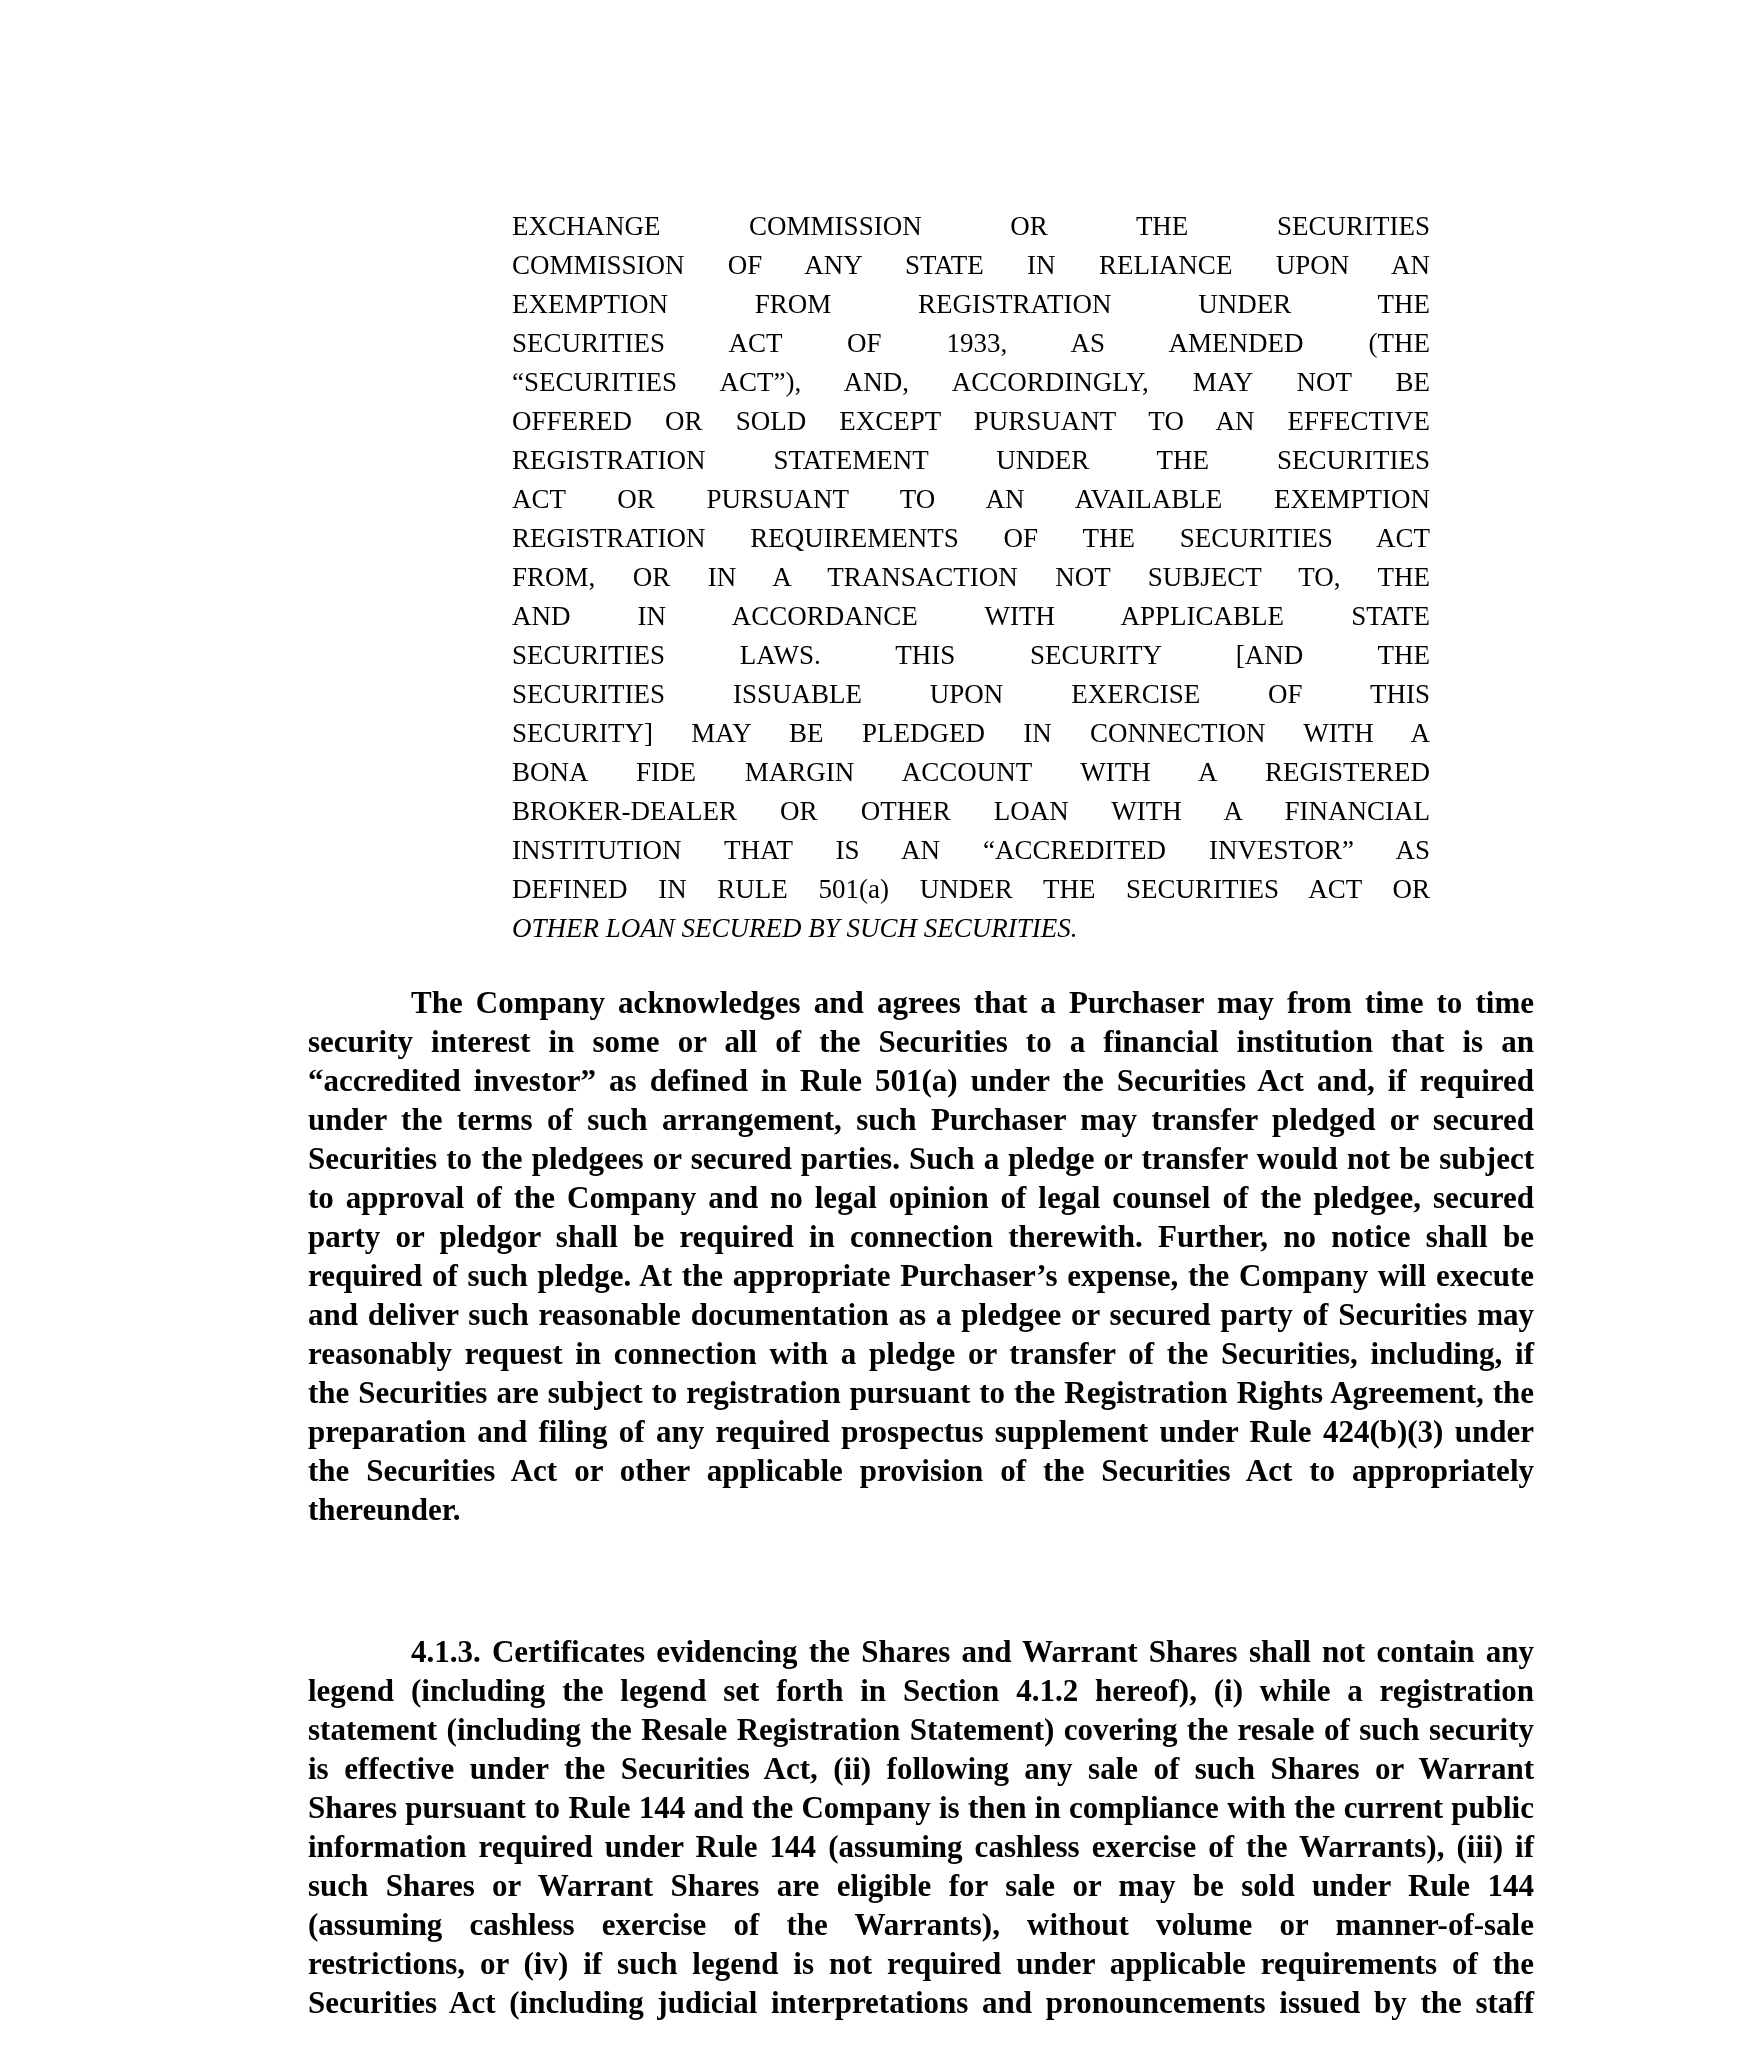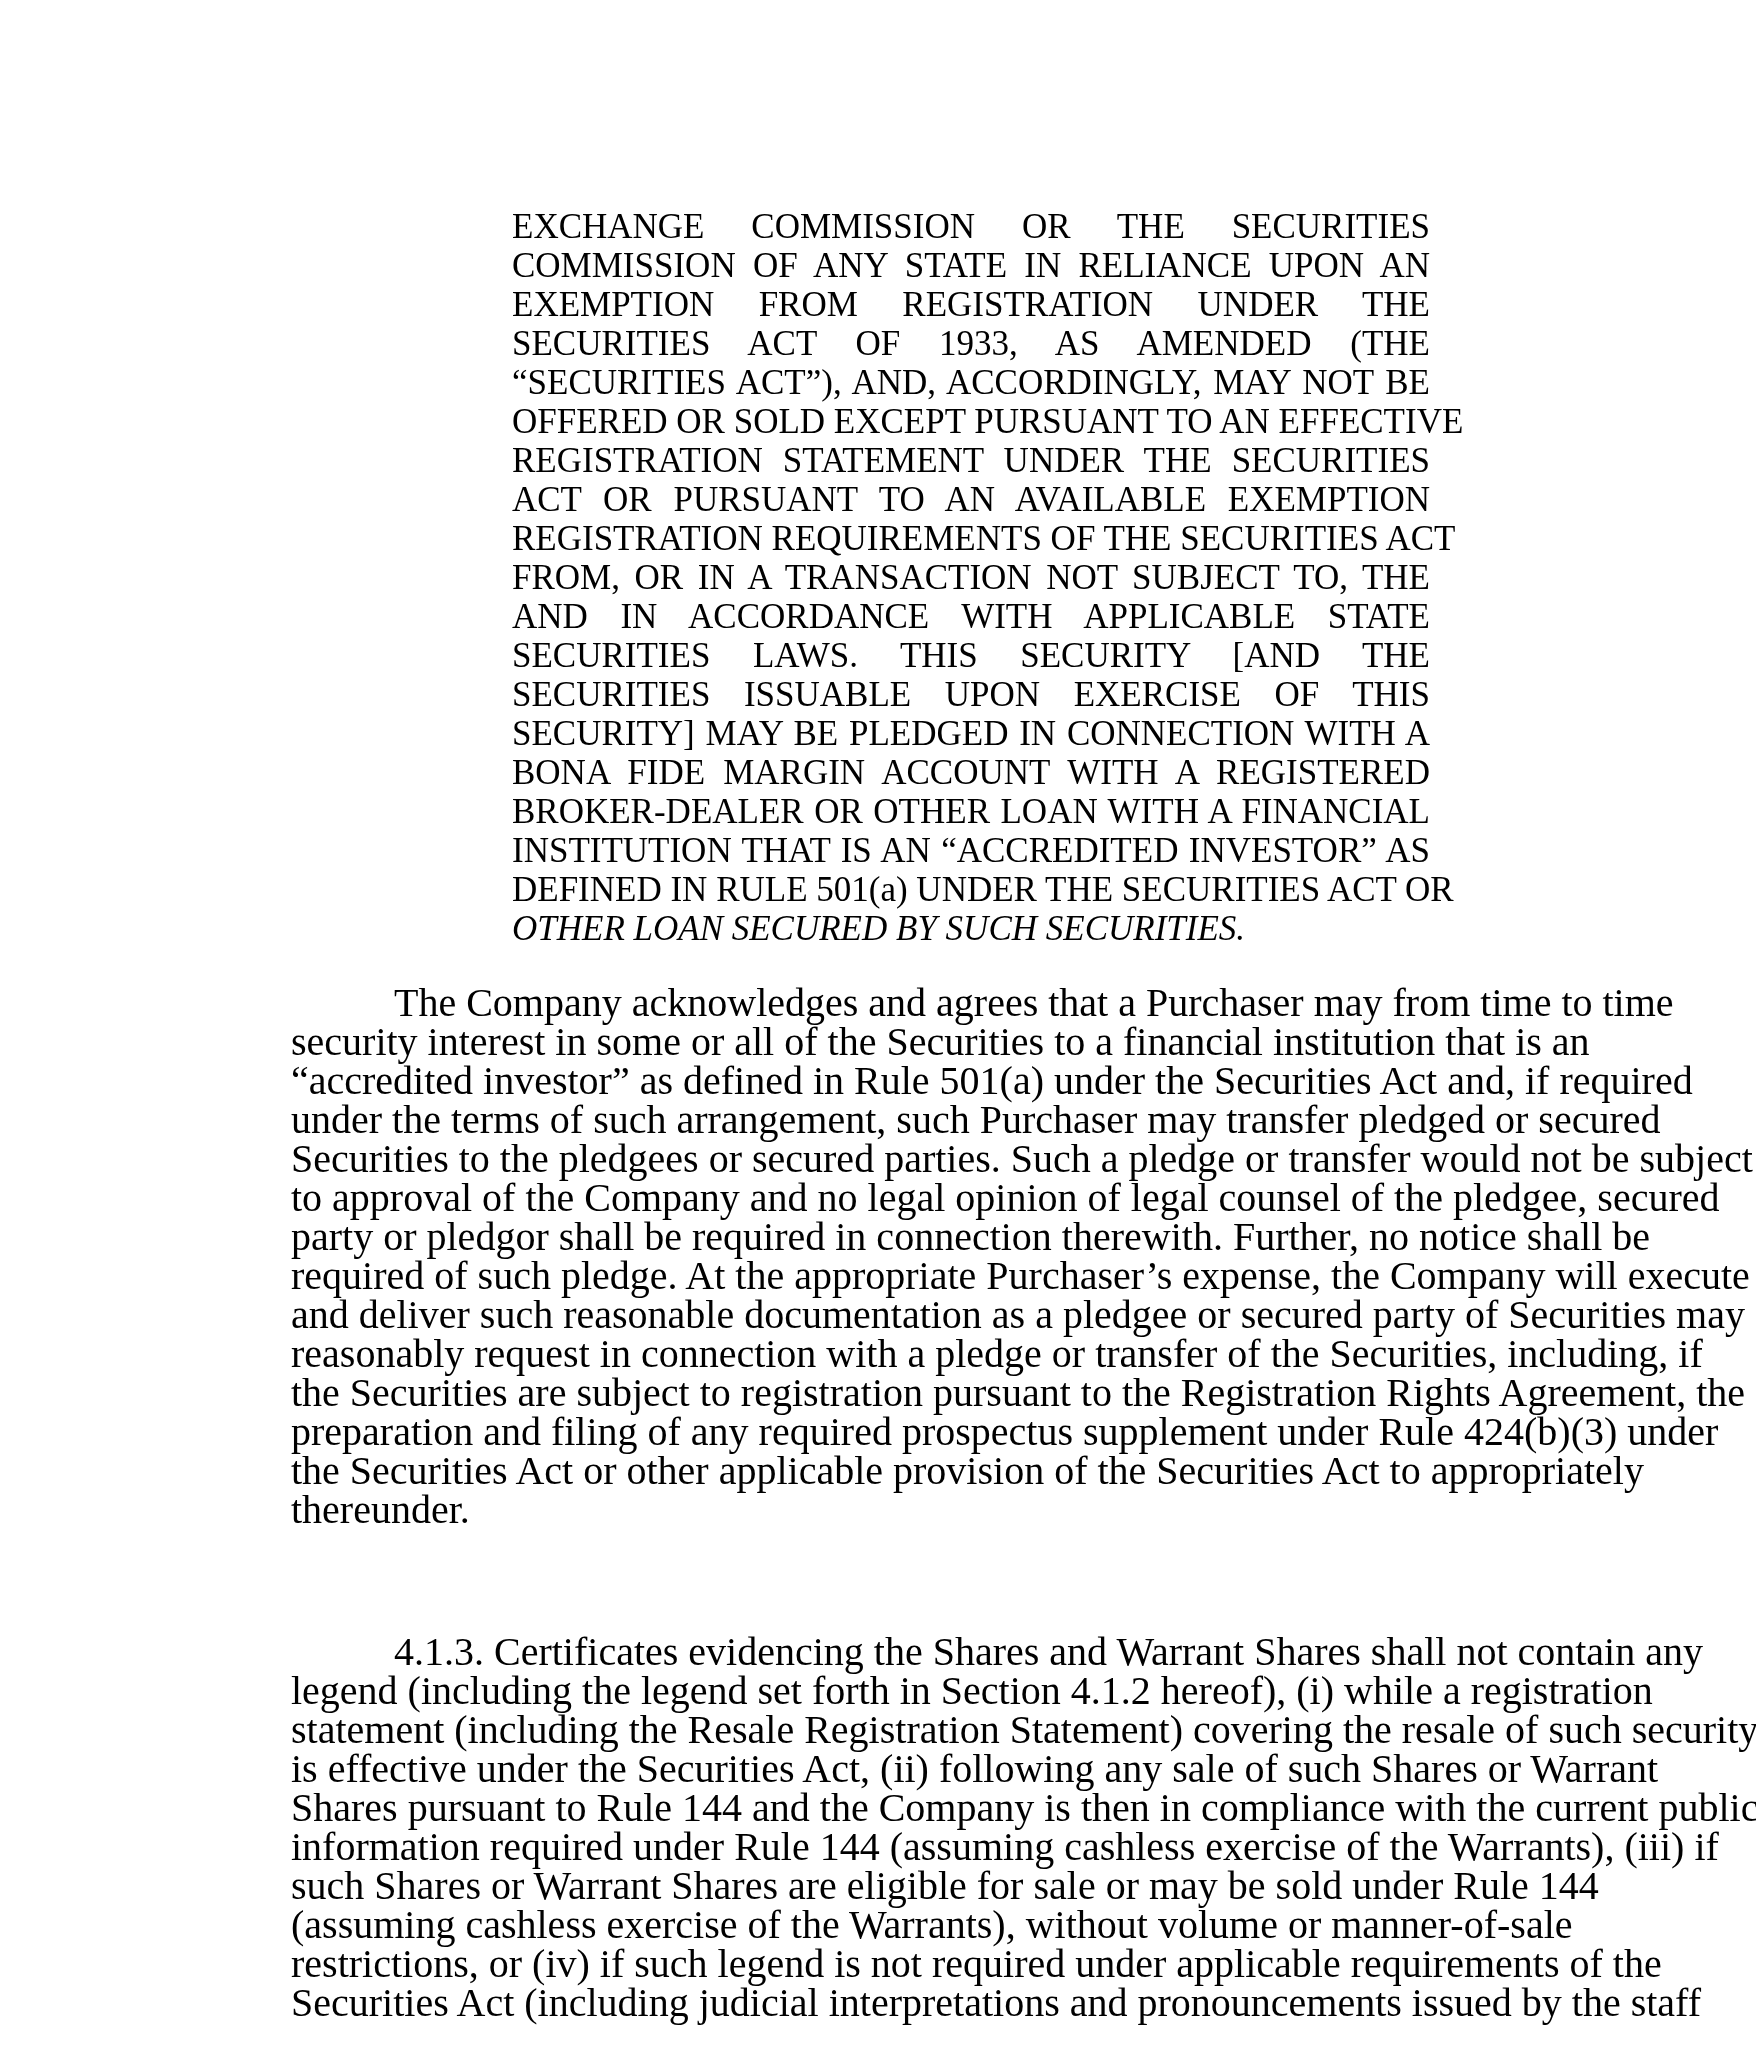--- a/index.html
+++ b/index.html
@@ -4,27 +4,27 @@
 <style>
   html, body { margin: 0; padding: 0; background: #ffffff; }
   body { width: 1756px; height: 2273px; position: relative; overflow: hidden; }
   .page {
     position: absolute; left: 0; top: 0; width: 1756px; height: 2273px;
     background: #ffffff; color: #000000;
     font-family: "Liberation Serif", "DejaVu Serif", serif;
   }
   .legend {
     position: absolute; left: 512px; top: 207px; width: 918px;
-    font-size: 35px; line-height: 39px; text-align: justify;
+    font-size: 27px; line-height: 39px; text-align: justify;
   }
   .legend .ln { display: block; text-align: justify; text-align-last: justify; white-space: nowrap; }
   .legend .ln.last { text-align-last: left; font-style: italic; }
   .body-para {
-    position: absolute; left: 291px; width: 1226px;
-    font-size: 40px; line-height: 39px;
+    position: absolute; left: 308px; width: 1226px;
+    font-size: 31px; line-height: 39px; font-weight: bold;
   }
   .body-para .ln { display: block; text-align: justify; text-align-last: justify; white-space: nowrap; }
   .body-para .ln.last { text-align-last: left; }
   .body-para .ln.indent { padding-left: 103px; }
   #para1 { top: 983px; }
   #para2 { top: 1632px; }
 </style>
 </head>
 <body>
 

